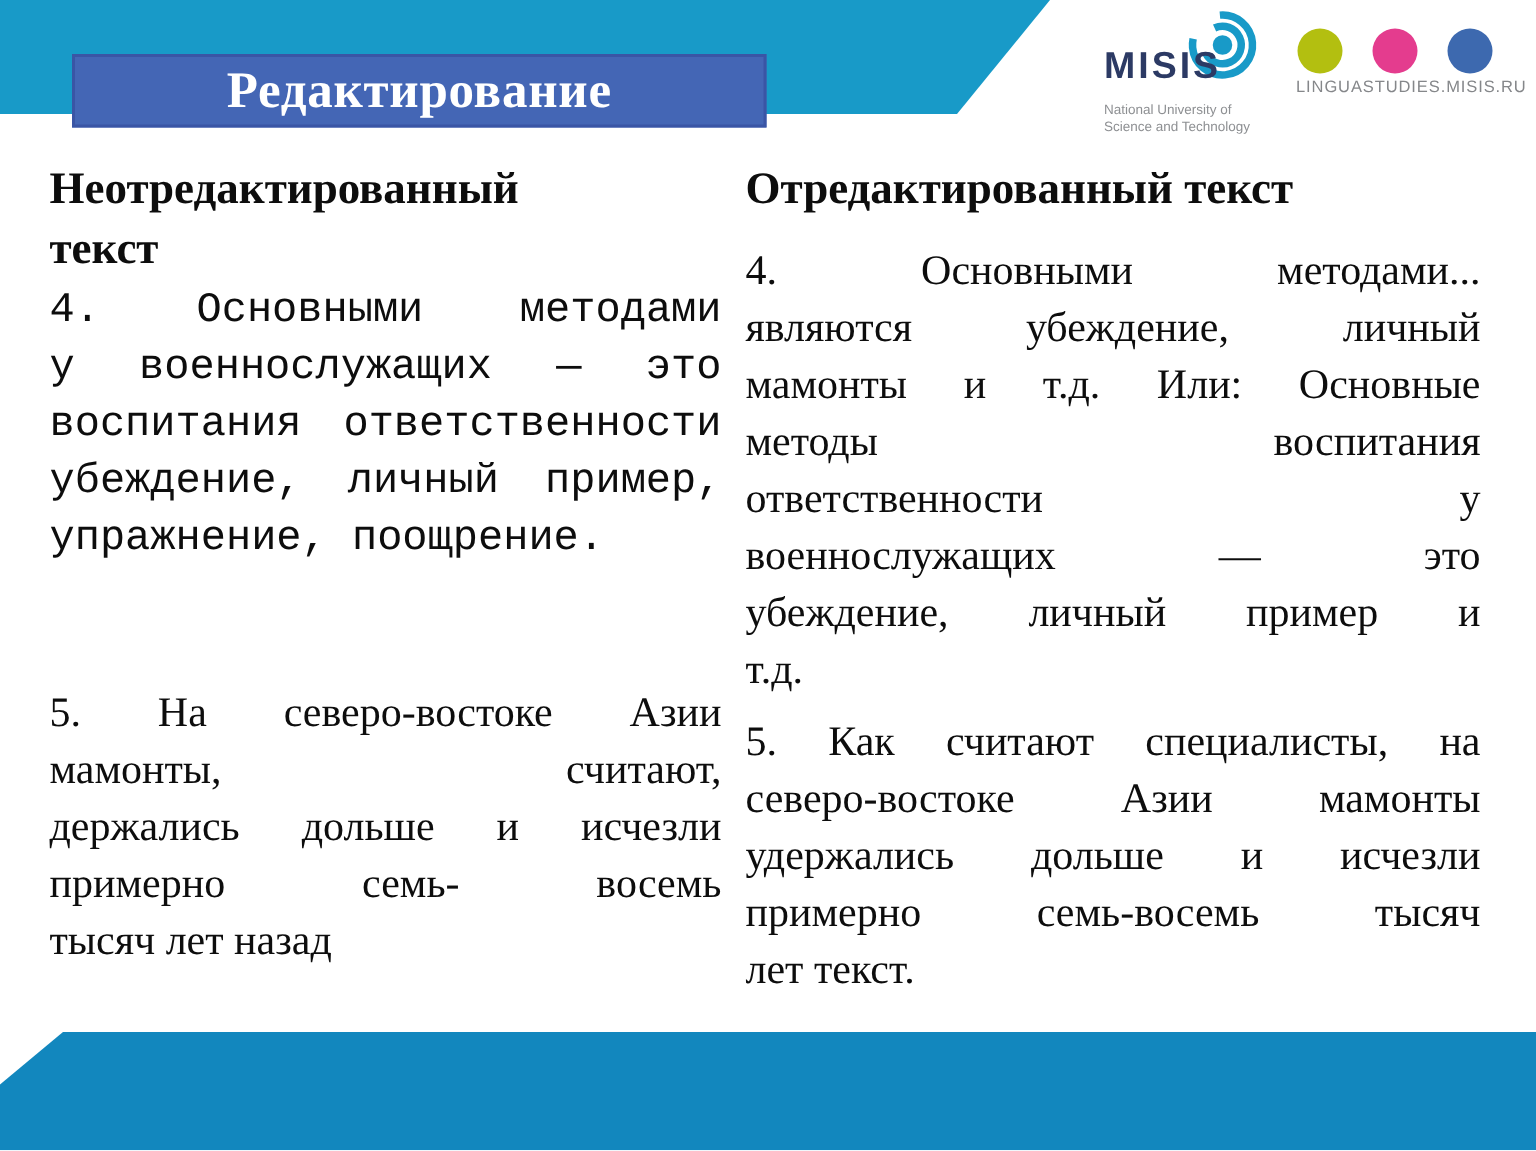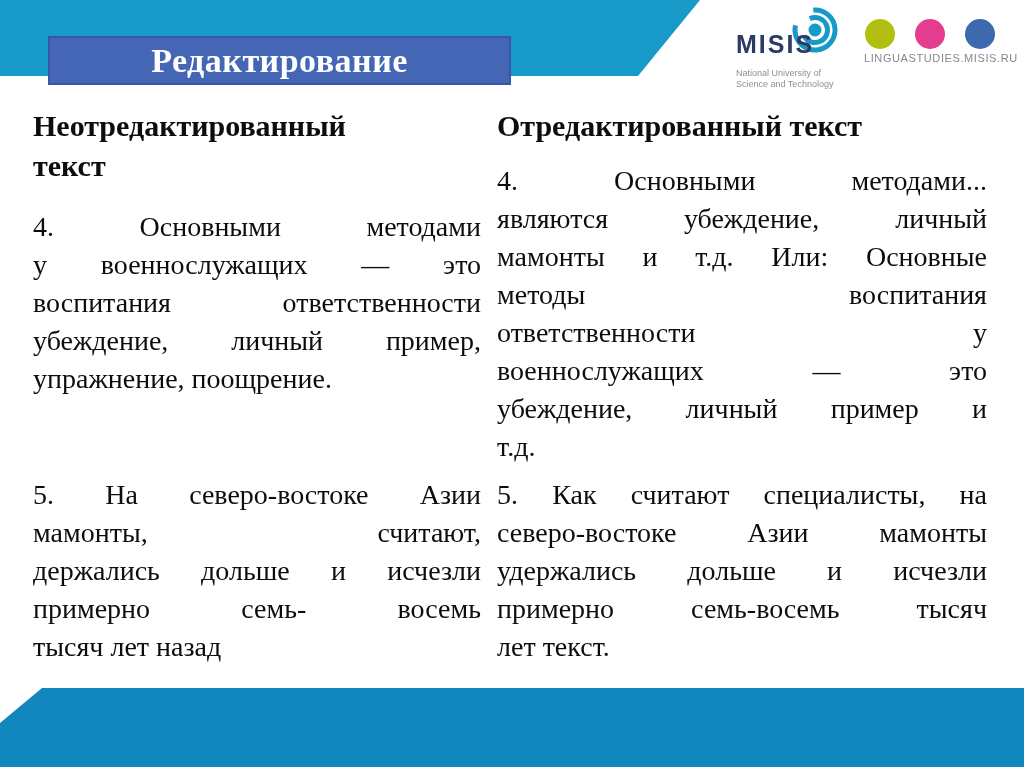--- a/index.html
+++ b/index.html
@@ -28,21 +28,21 @@
              font-size:11px;letter-spacing:0.6px;color:#85878A;white-space:nowrap;}
 
   
   .col{color:#0D0D0D;font-size:28px;line-height:38px;}
   .col-left{left:33px;top:106px;width:448px;}
   .col-right{left:497px;top:106px;width:490px;}
   .heading{font-weight:bold;font-size:30px;line-height:40px;}
   .para{margin:0;}
   .line{text-align:justify;text-align-last:left;white-space:normal;}
   .line.j{text-align-last:justify;}
-  .col-left .para-0{margin-top:22px;}
+  .col-left .para-0{margin-top:3px;font-family:Liberation Mono, monospace;}
   .col-left .para-1{margin-top:78px;}
   .col-right .para-0{margin-top:16px;}
   .col-right .para-1{margin-top:10px;}
 
   
   .bottom-band{left:0;top:688px;width:1024px;height:79px;background:#1287BE;
                clip-path:polygon(42px 0,100% 0,100% 100%,0 100%,0 35px);}
 </style>
 </head>
 <body>

